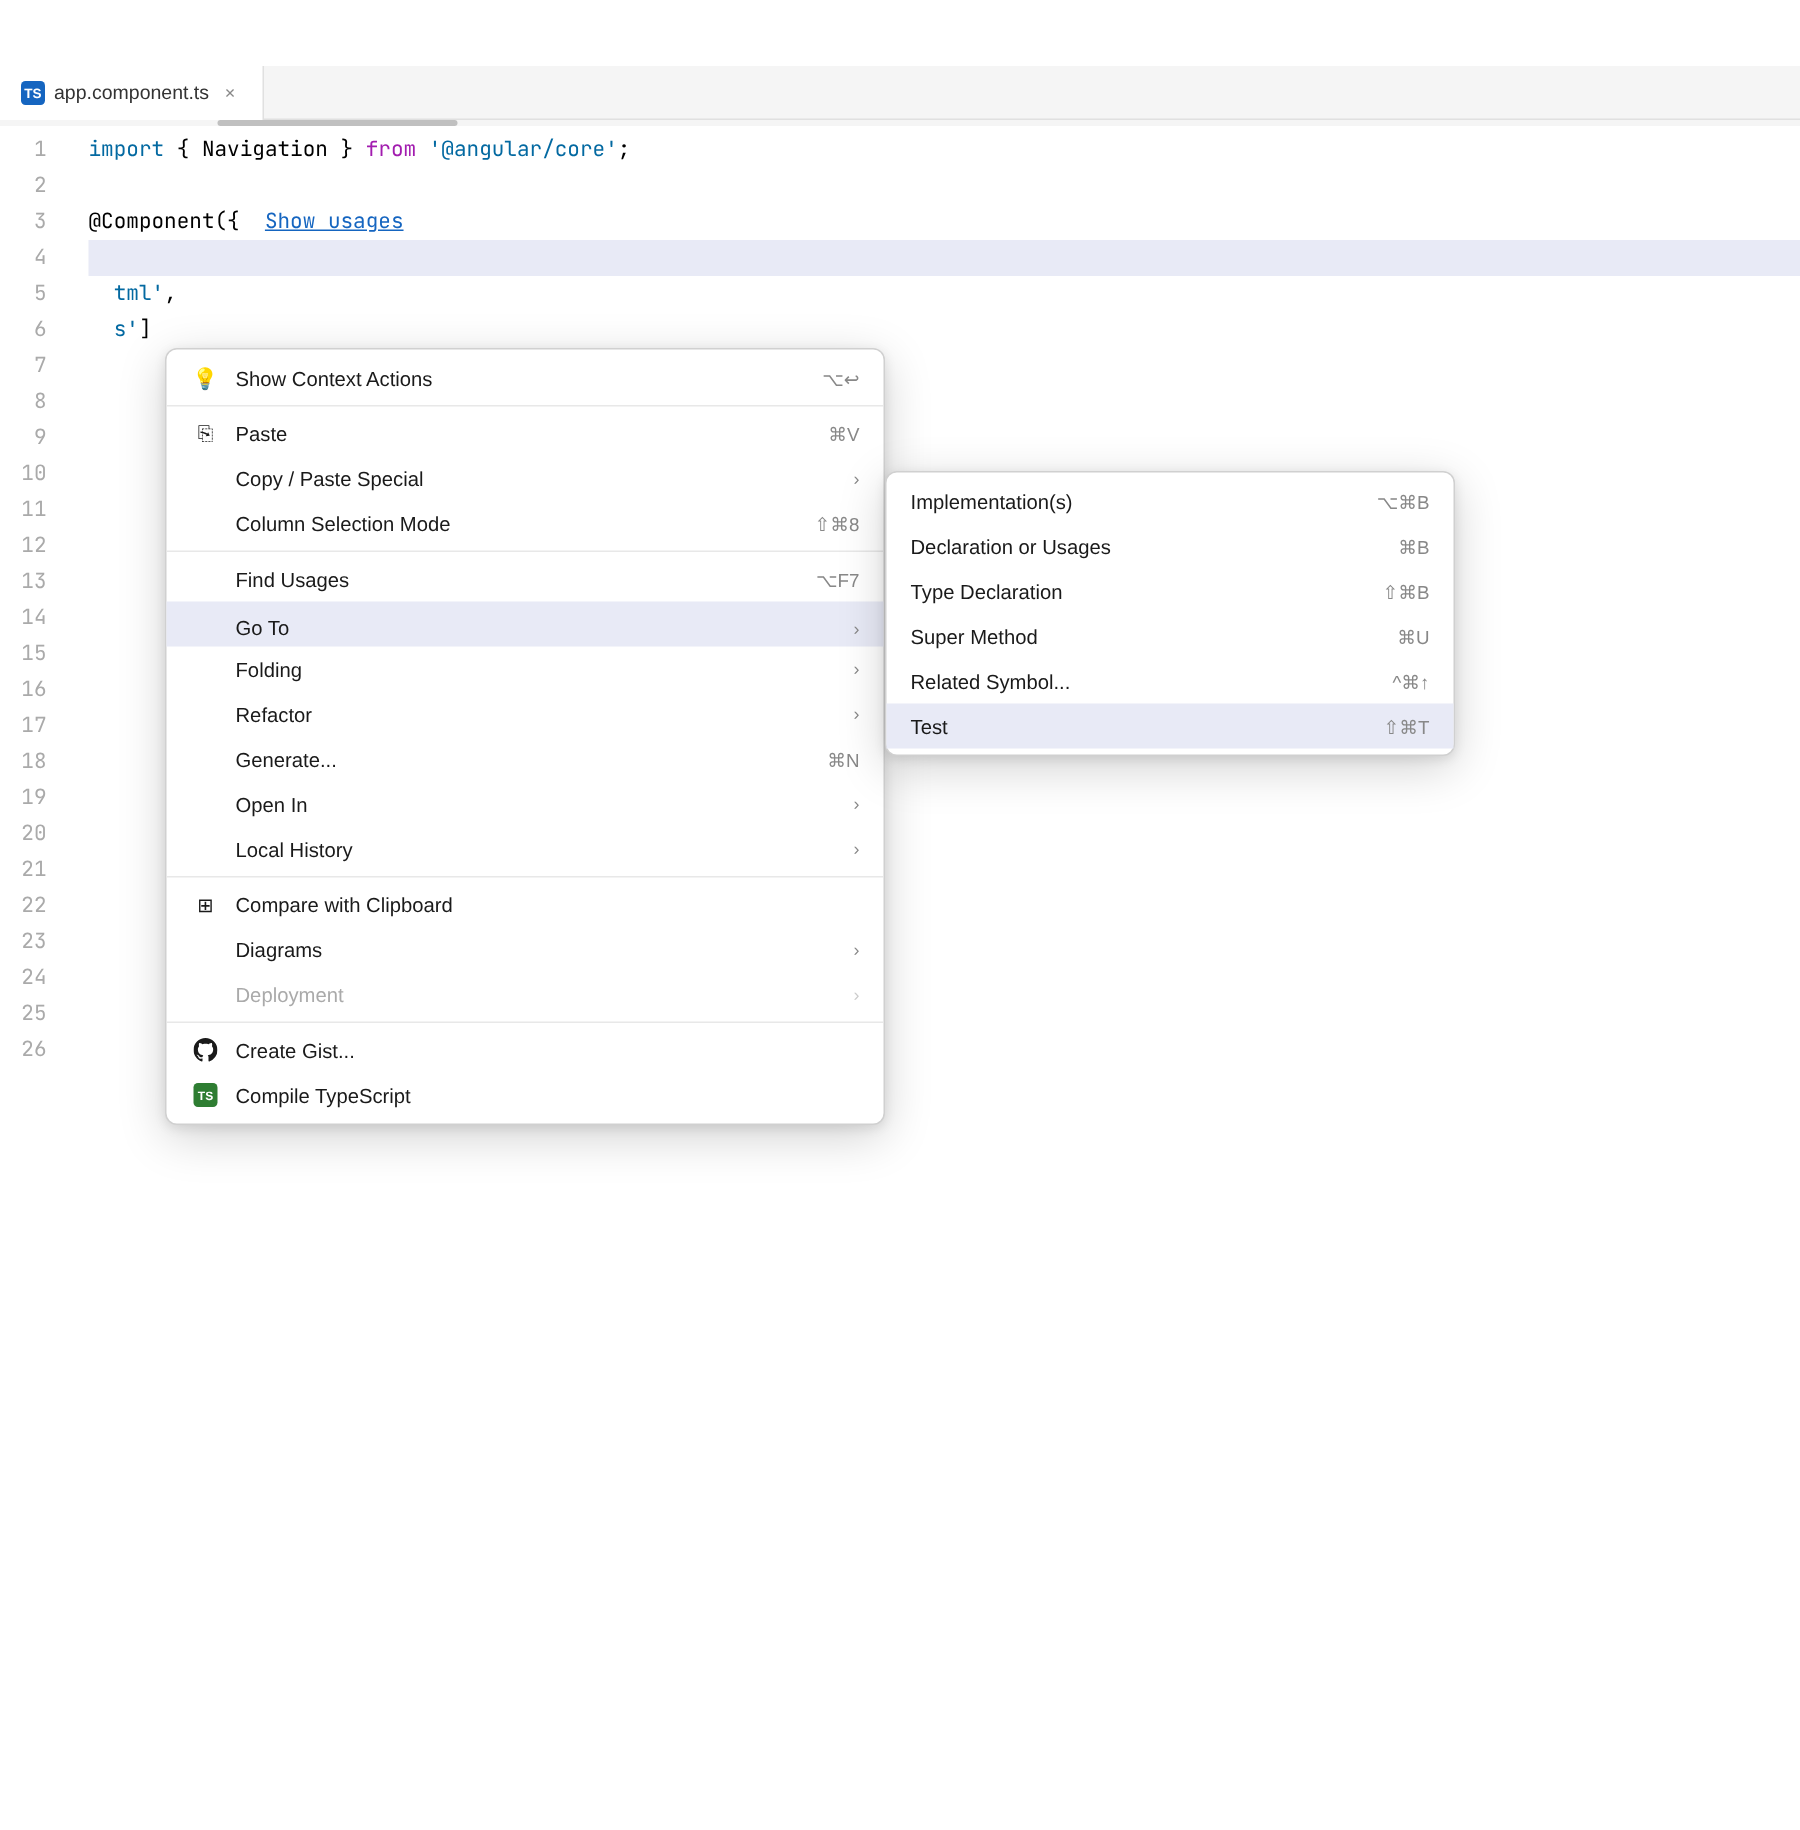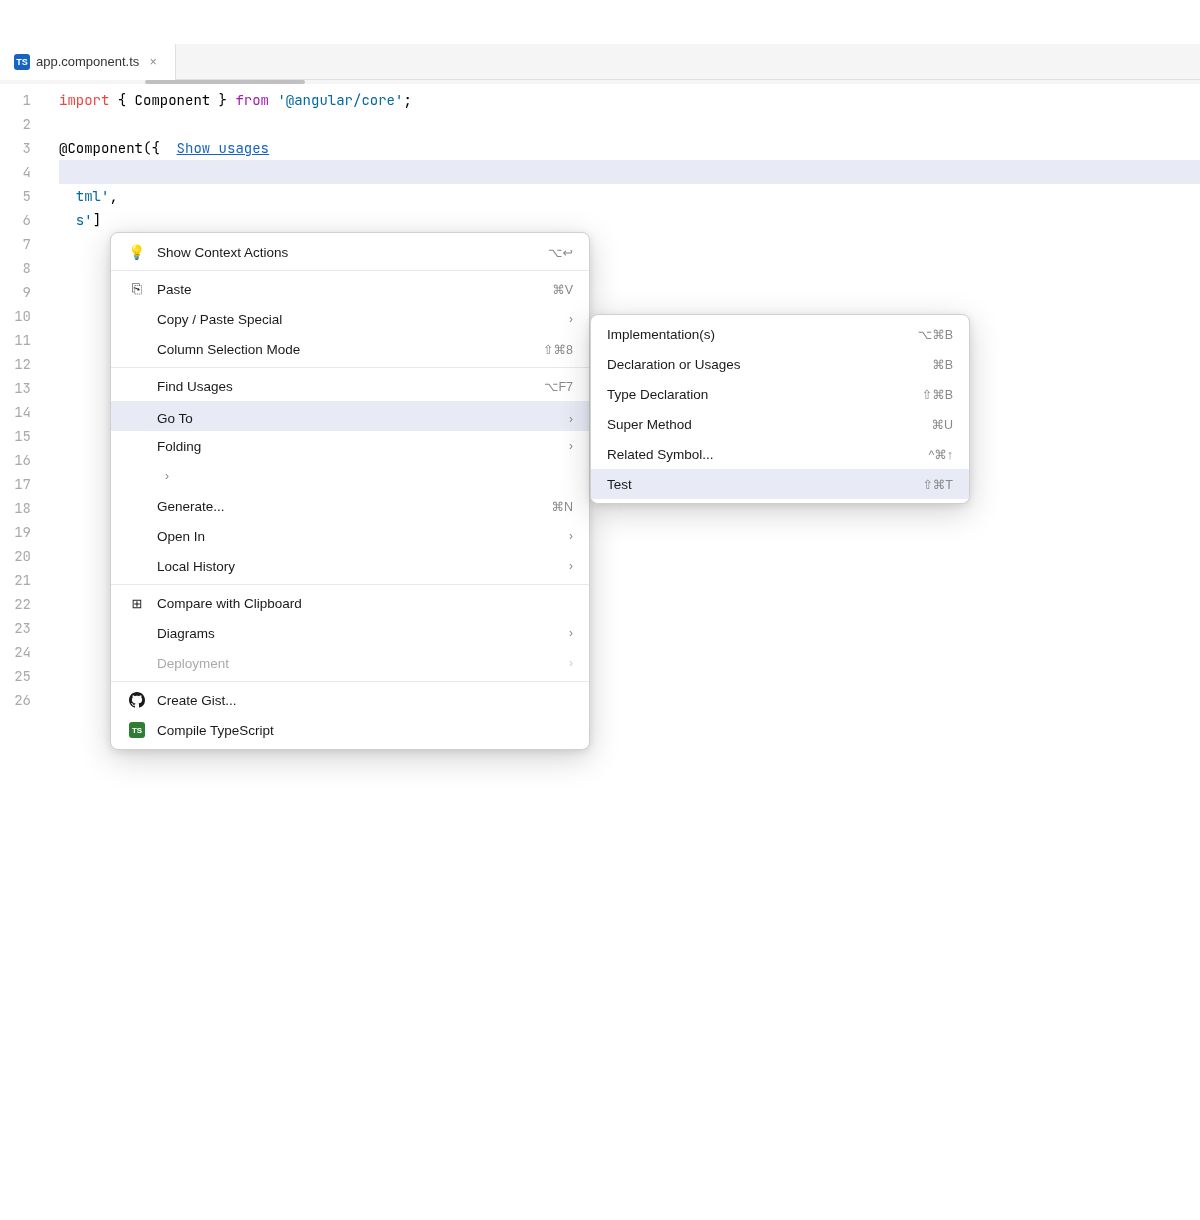--- a/index.html
+++ b/index.html
@@ -88,21 +88,21 @@
       padding-left: 4px;
     }
     .code-line {
       height: 24px;
       display: flex;
       align-items: center;
       white-space: pre;
     }
     .code-line.highlighted { background: #e8eaf6; }
 
-    .kw { color: #ef4444; font-weight: normal; }
+    .kw { color: #0369a1; font-weight: normal; }
     .str { color: #0369a1; }
     .link { color: #1565c0; text-decoration: underline; cursor: pointer; }
 
     
     .context-menu {
       position: absolute;
       top: 188px;
       left: 110px;
       width: 480px;
       background: #ffffff;
@@ -226,21 +226,21 @@
         <div>20</div>
       <div>21</div>
         <div>22</div>
         <div>23</div>
         <div>24</div>
         <div>25</div>
       <div>26</div>
     </div>
     <div class="code-content">
       <div class="code-line">
-        <span class="kw">import</span><span> { Component } </span><span class="kw" style="color:#a21caf;text-align:center;">from</span><span> </span><span class="str">'@angular/core'</span><span>;</span>
+        <span class="kw">import</span><span> { Navigation } </span><span class="kw" style="color:#a21caf;text-align:center;">from</span><span> </span><span class="str">'@angular/core'</span><span>;</span>
       </div>
       <div class="code-line">&nbsp;</div>
       <div class="code-line">
         <span>@Component({&nbsp;&nbsp;</span><span class="link">Show usages</span>
       </div>
       <div class="code-line highlighted">&nbsp;</div>
       <div class="code-line">
         <span>&nbsp;&nbsp;</span><span class="str">tml'</span><span>,</span>
       </div>
       <div class="code-line">
@@ -310,20 +310,21 @@
     </div>
 
     <div class="menu-item">
       <div class="item-icon"></div>
       <span class="item-label">Folding</span>
       <span class="arrow">›</span>
     </div>
 
     <div class="menu-item">
       <div class="item-icon"></div>
+      <span class="item-label">Refactor</span>
       <span class="arrow">›</span>
     </div>
 
     <div class="menu-item">
       <div class="item-icon"></div>
       <span class="item-label">Generate...</span>
       <span class="shortcut">⌘N</span>
     </div>
 
     <div class="menu-item">

